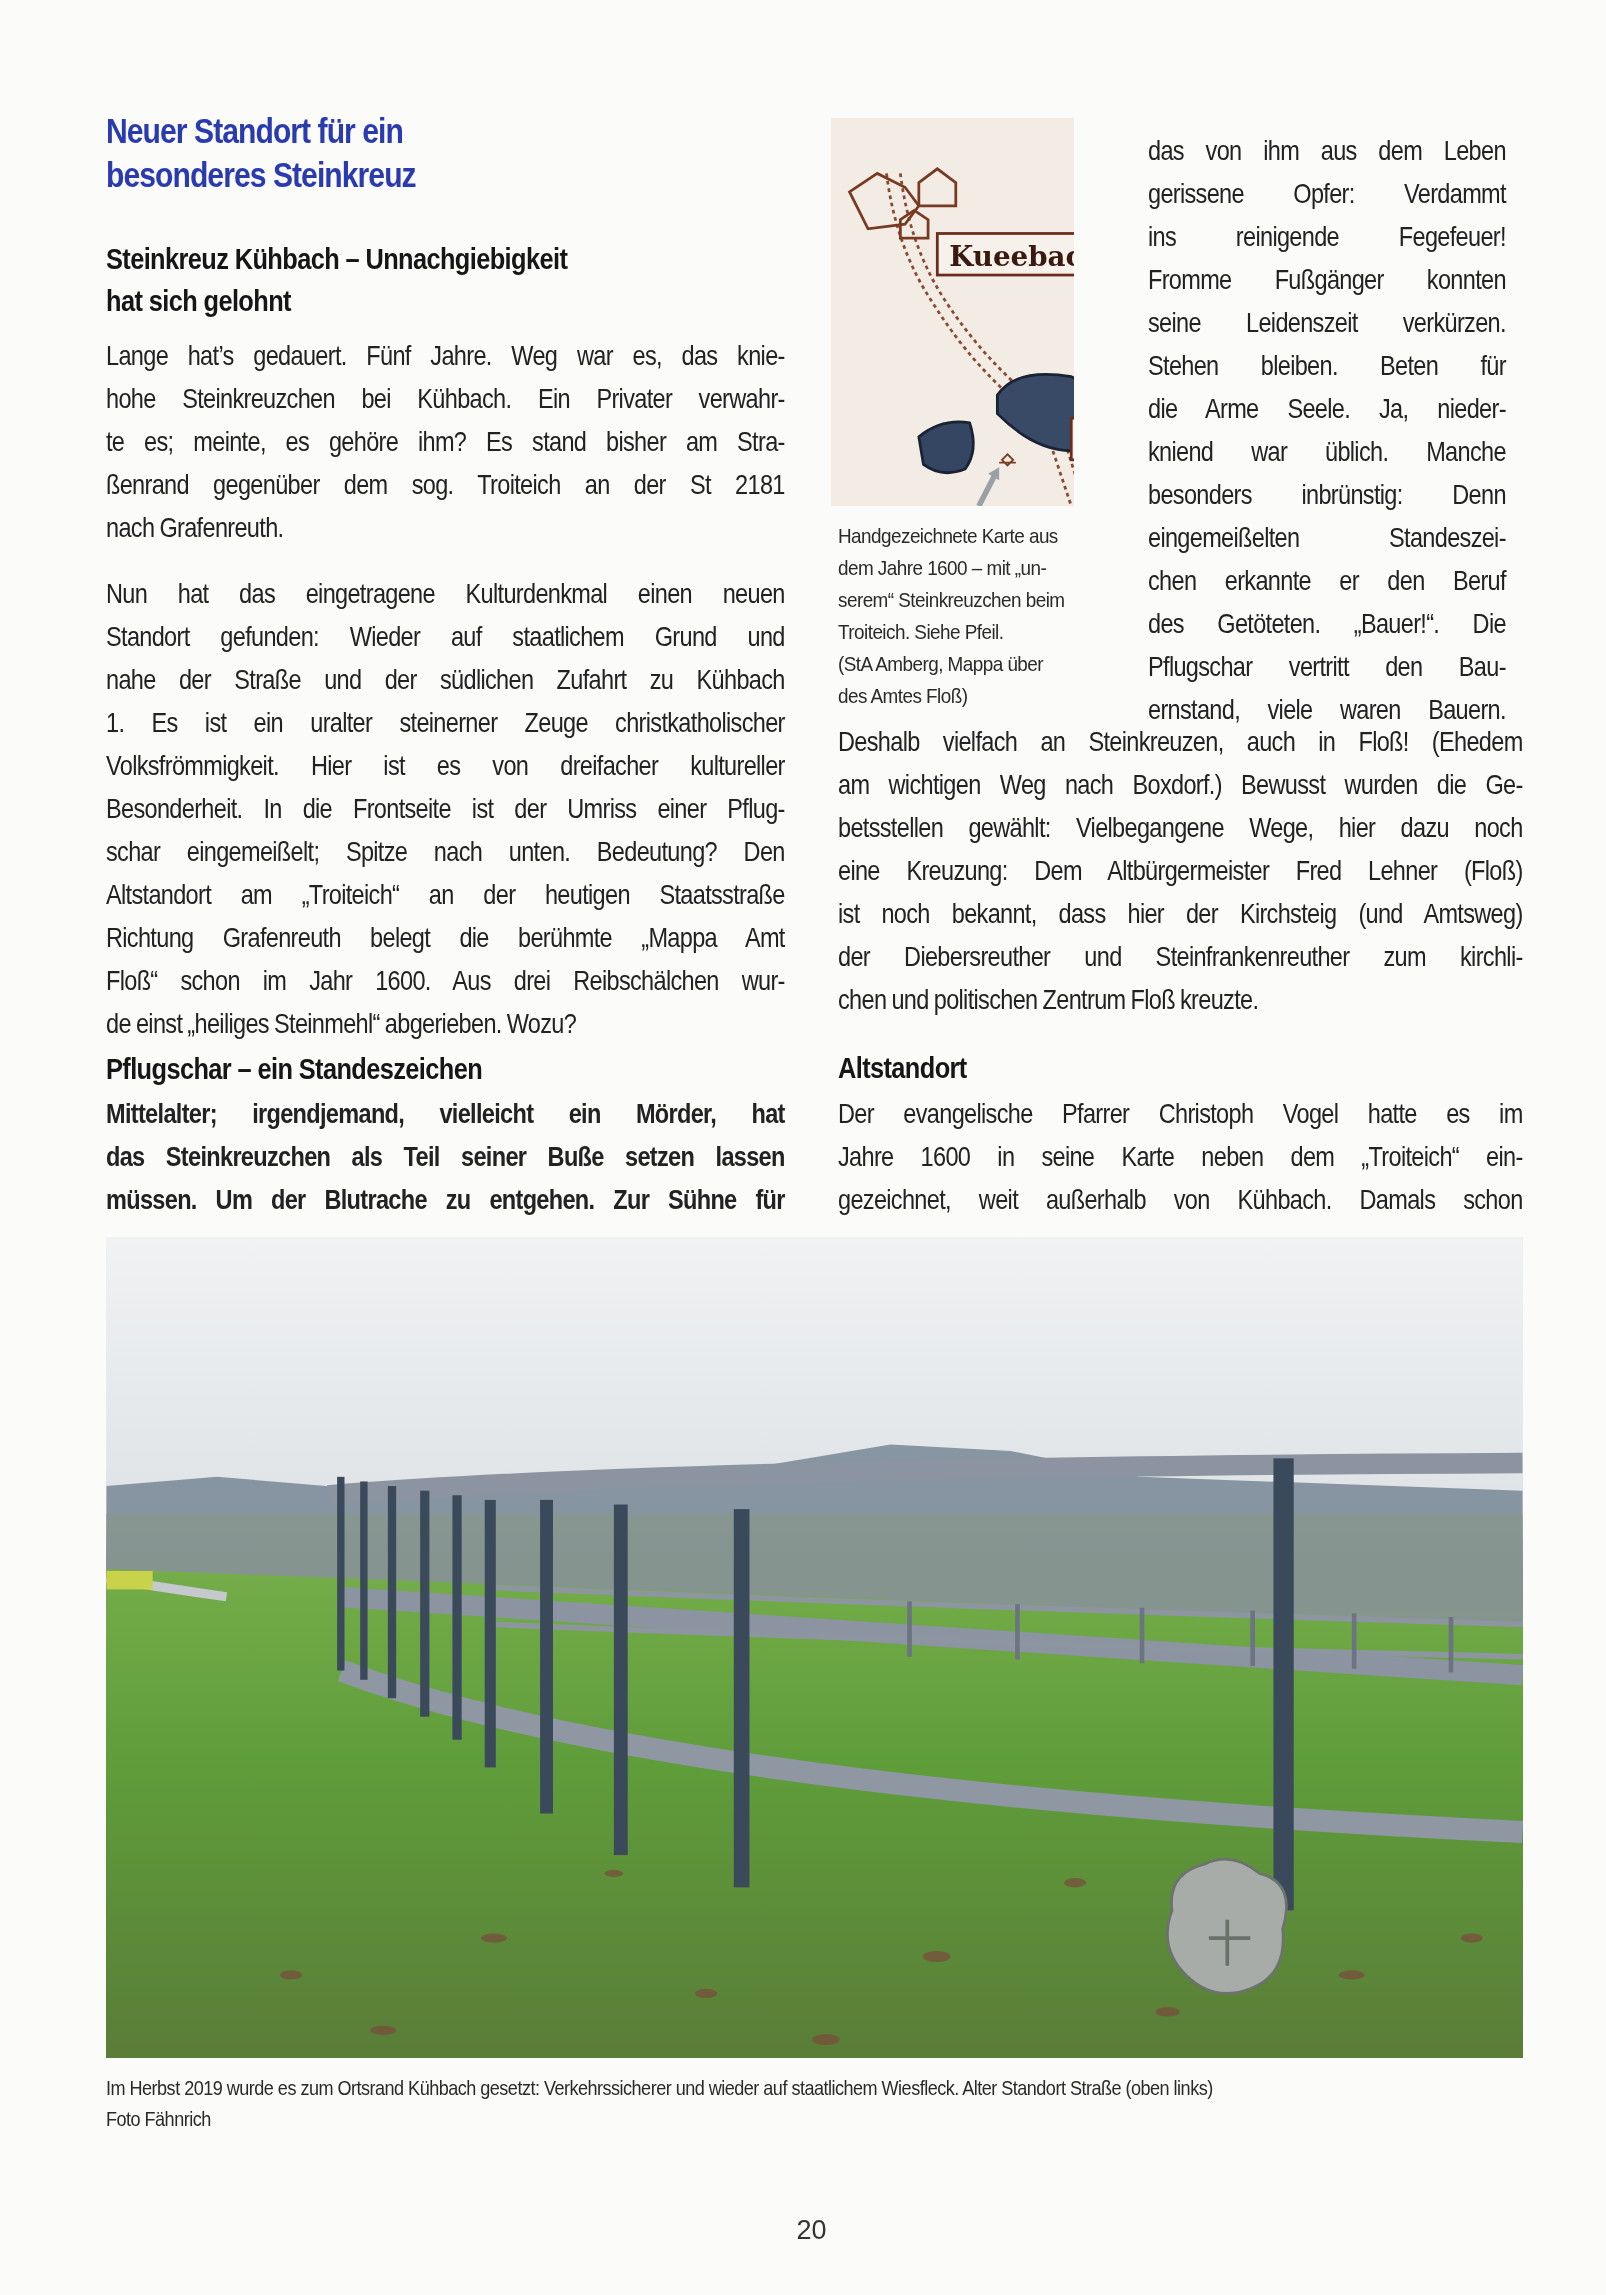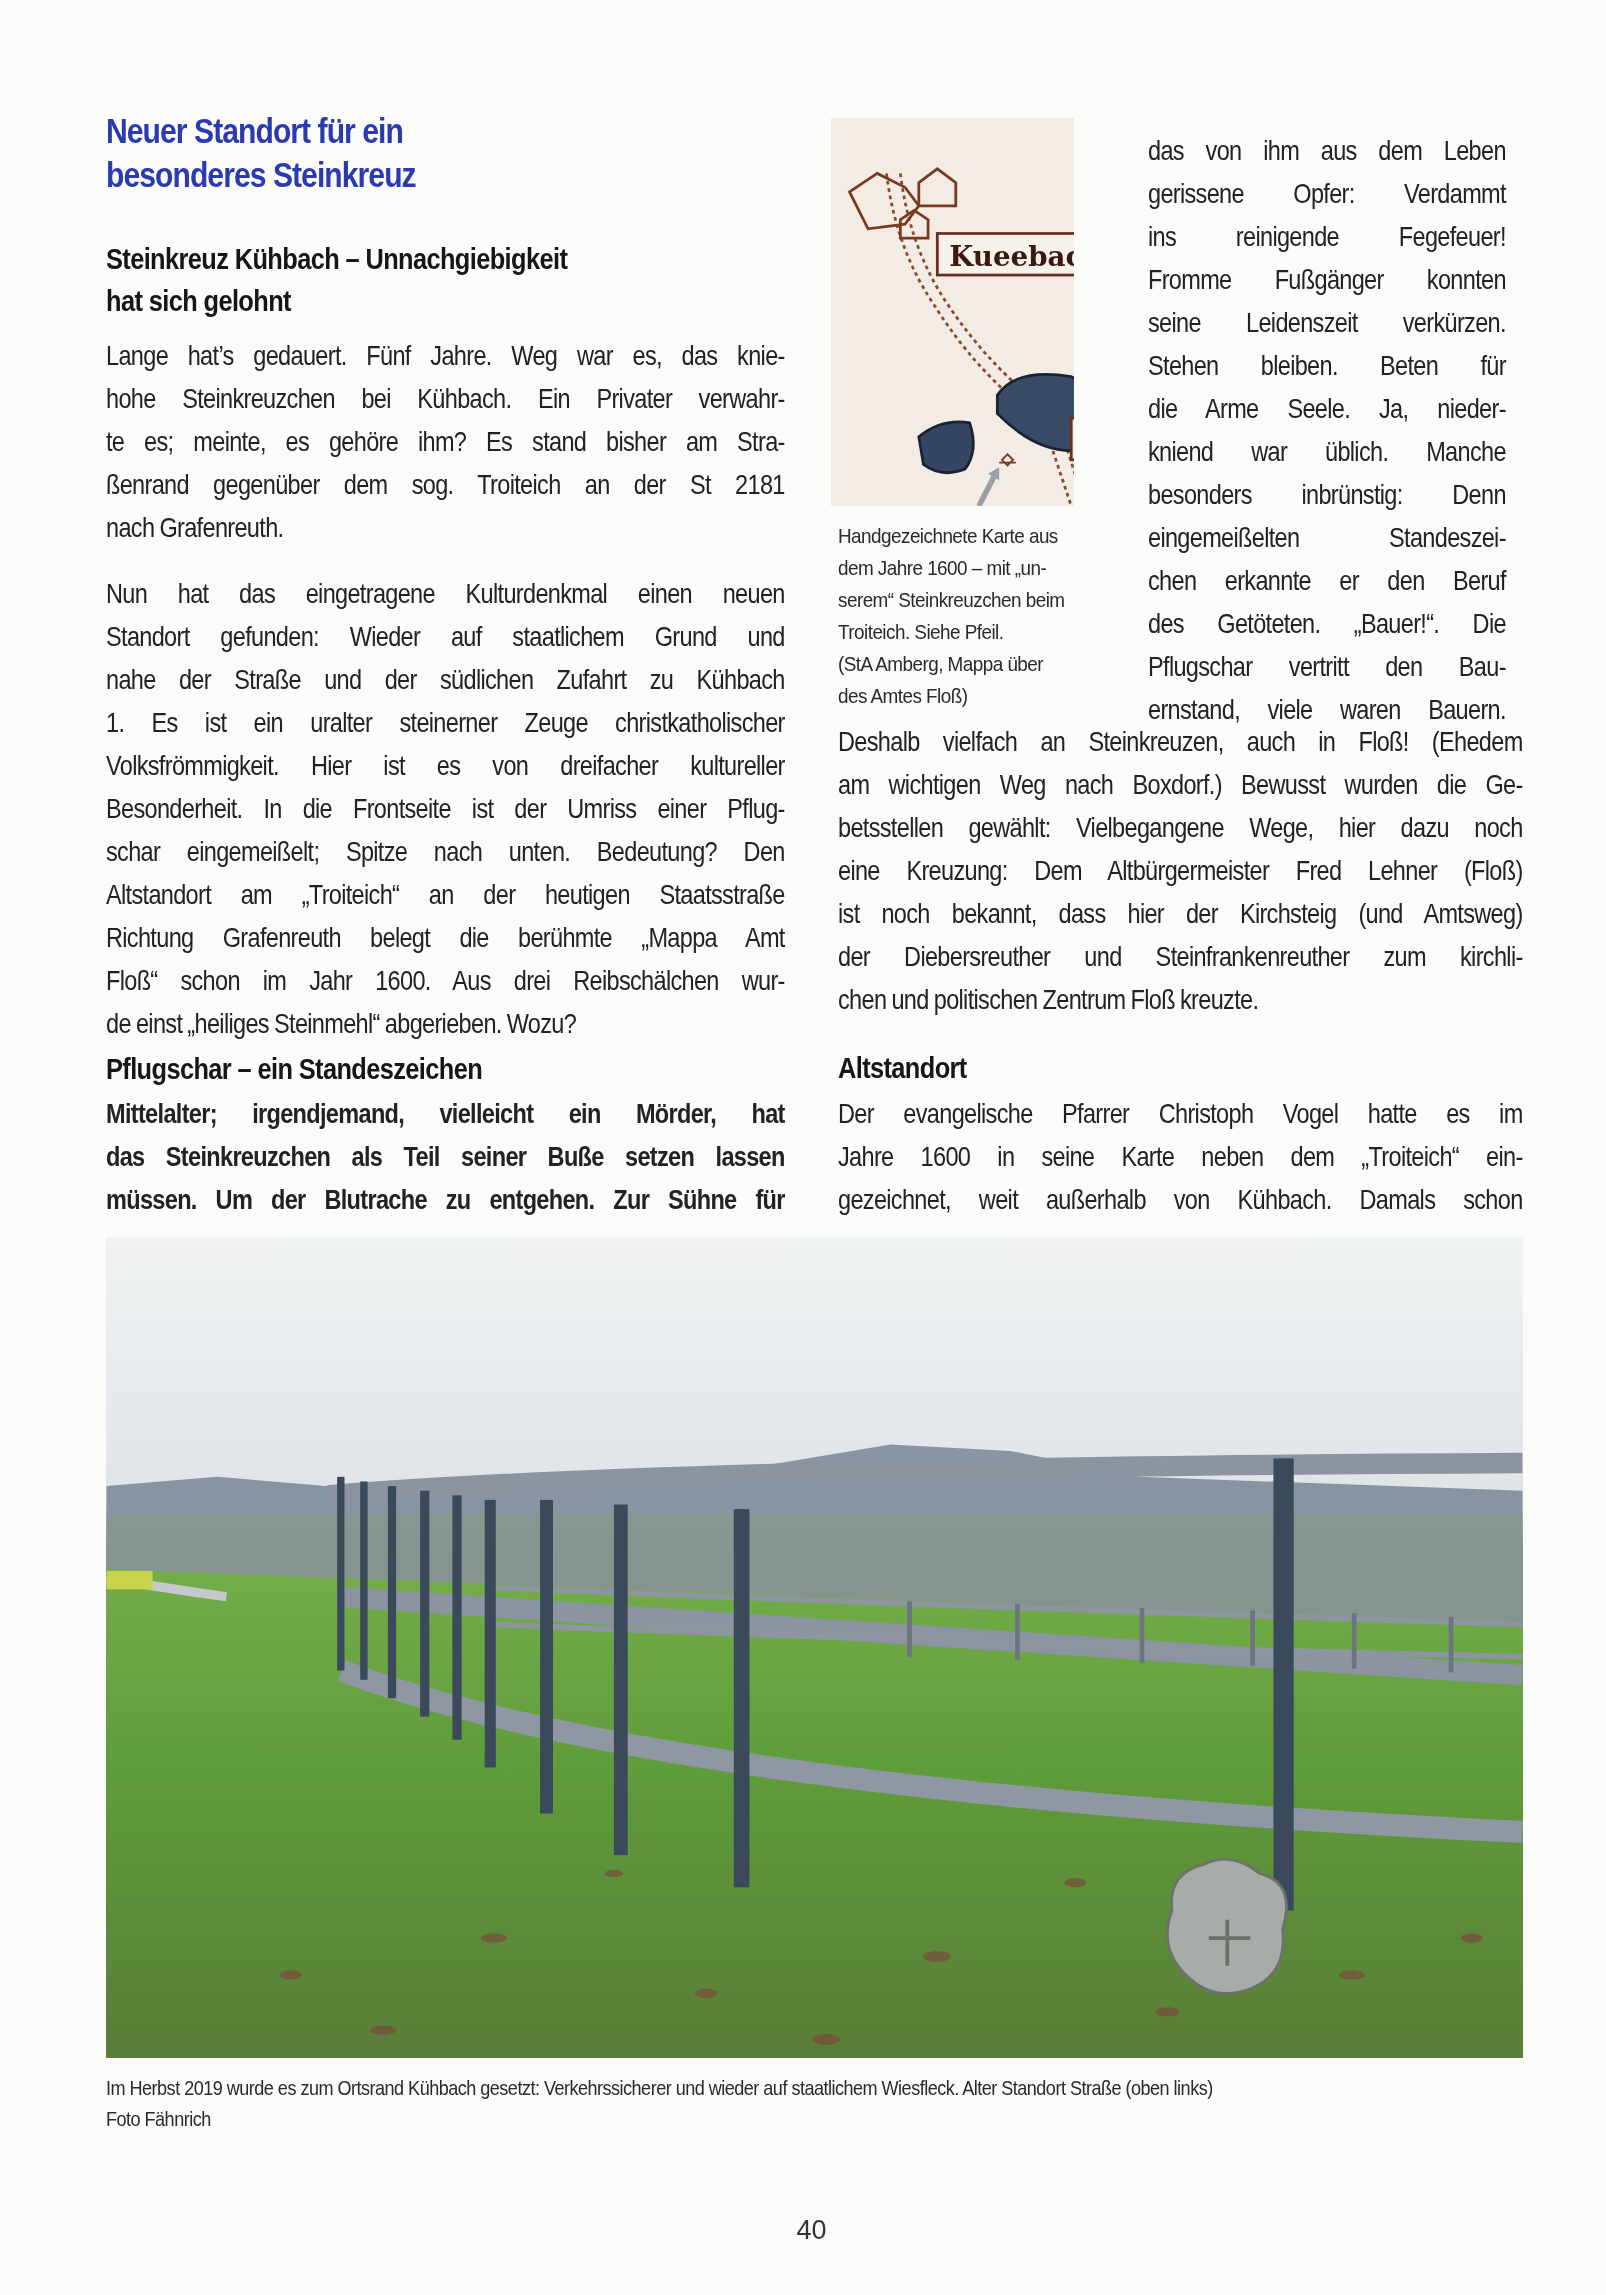--- a/index.html
+++ b/index.html
@@ -259,14 +259,14 @@
     <path d="M1155 730 Q1150 690 1190 680 Q1220 665 1250 690 Q1290 700 1275 750 Q1280 800 1240 815 Q1200 830 1170 800 Q1140 770 1155 730 Z" fill="#a7aca8" stroke="#6c726c" stroke-width="3"></path>
     <path d="M1195 760 L1240 760 M1215 740 L1215 790" stroke="#6a706a" stroke-width="4"></path>
   </svg>
 </div>
 
 <div class="abs photo-caption">
   <div style="white-space:nowrap;">Im Herbst 2019 wurde es zum Ortsrand Kühbach gesetzt: Verkehrssicherer und wieder auf staatlichem Wiesfleck. Alter Standort Straße (oben links)</div>
   <div>Foto Fähnrich</div>
 </div>
 
-<div class="abs page-number">40</div>
+<div class="abs page-number">20</div>
 
 
 </body></html>

